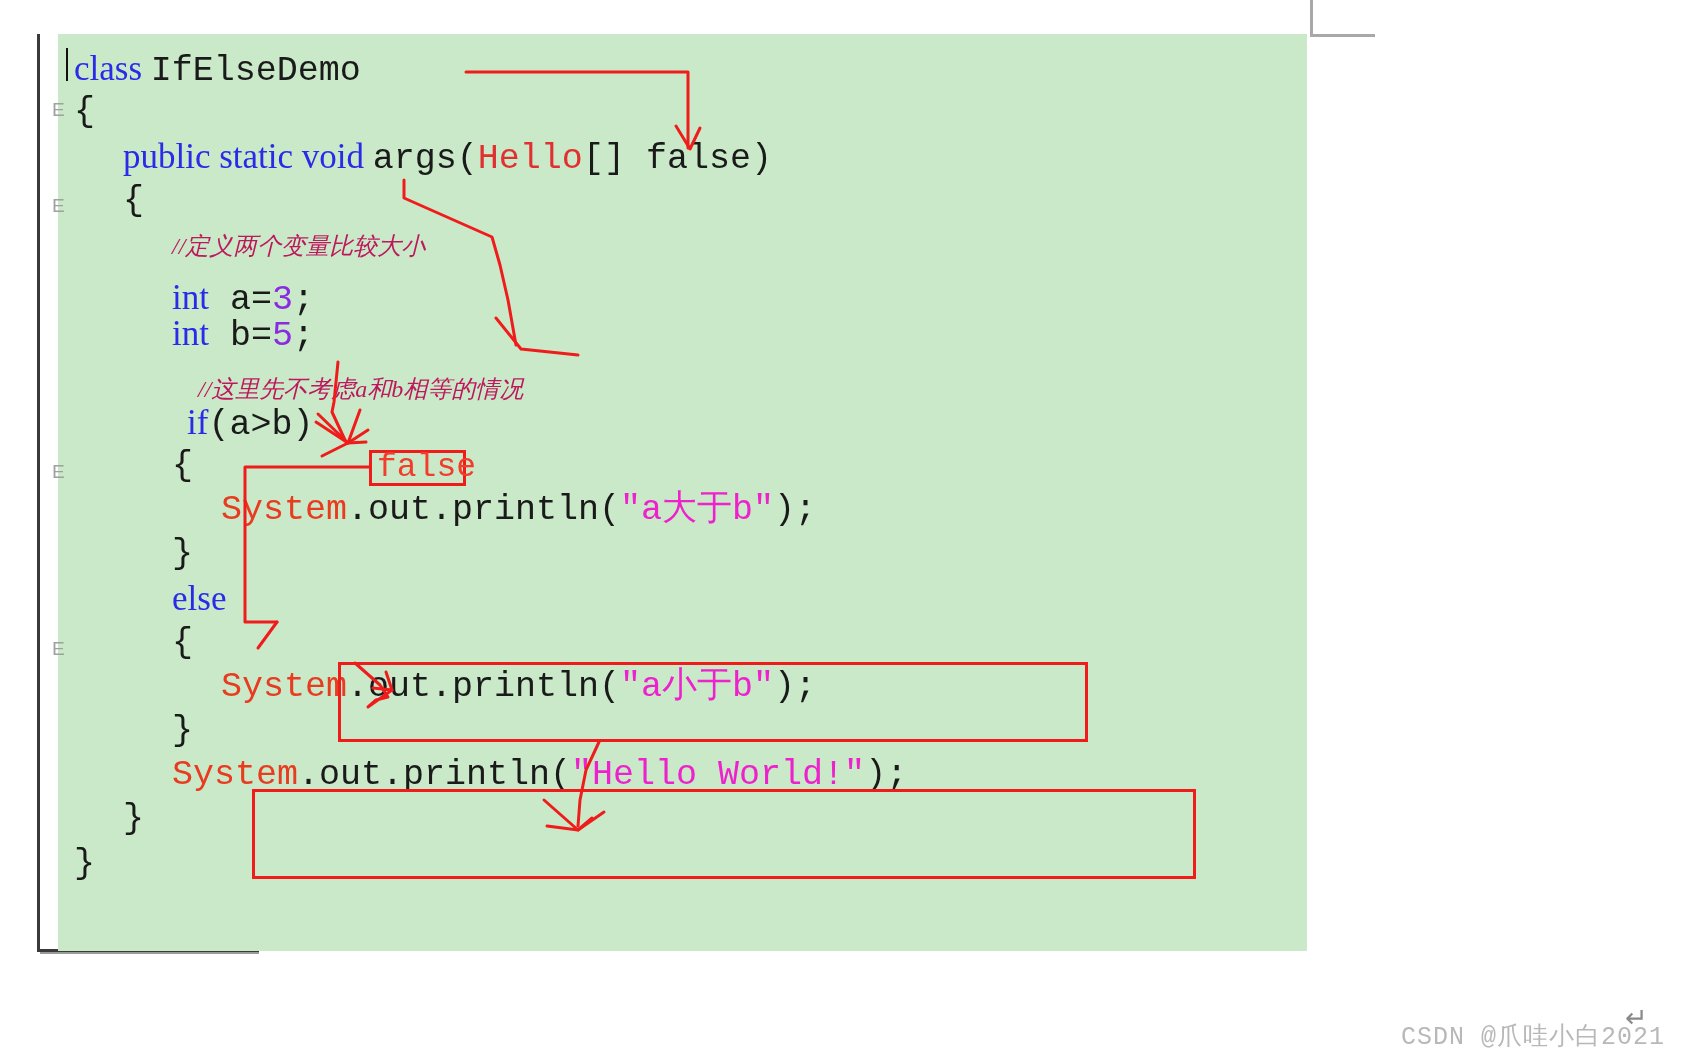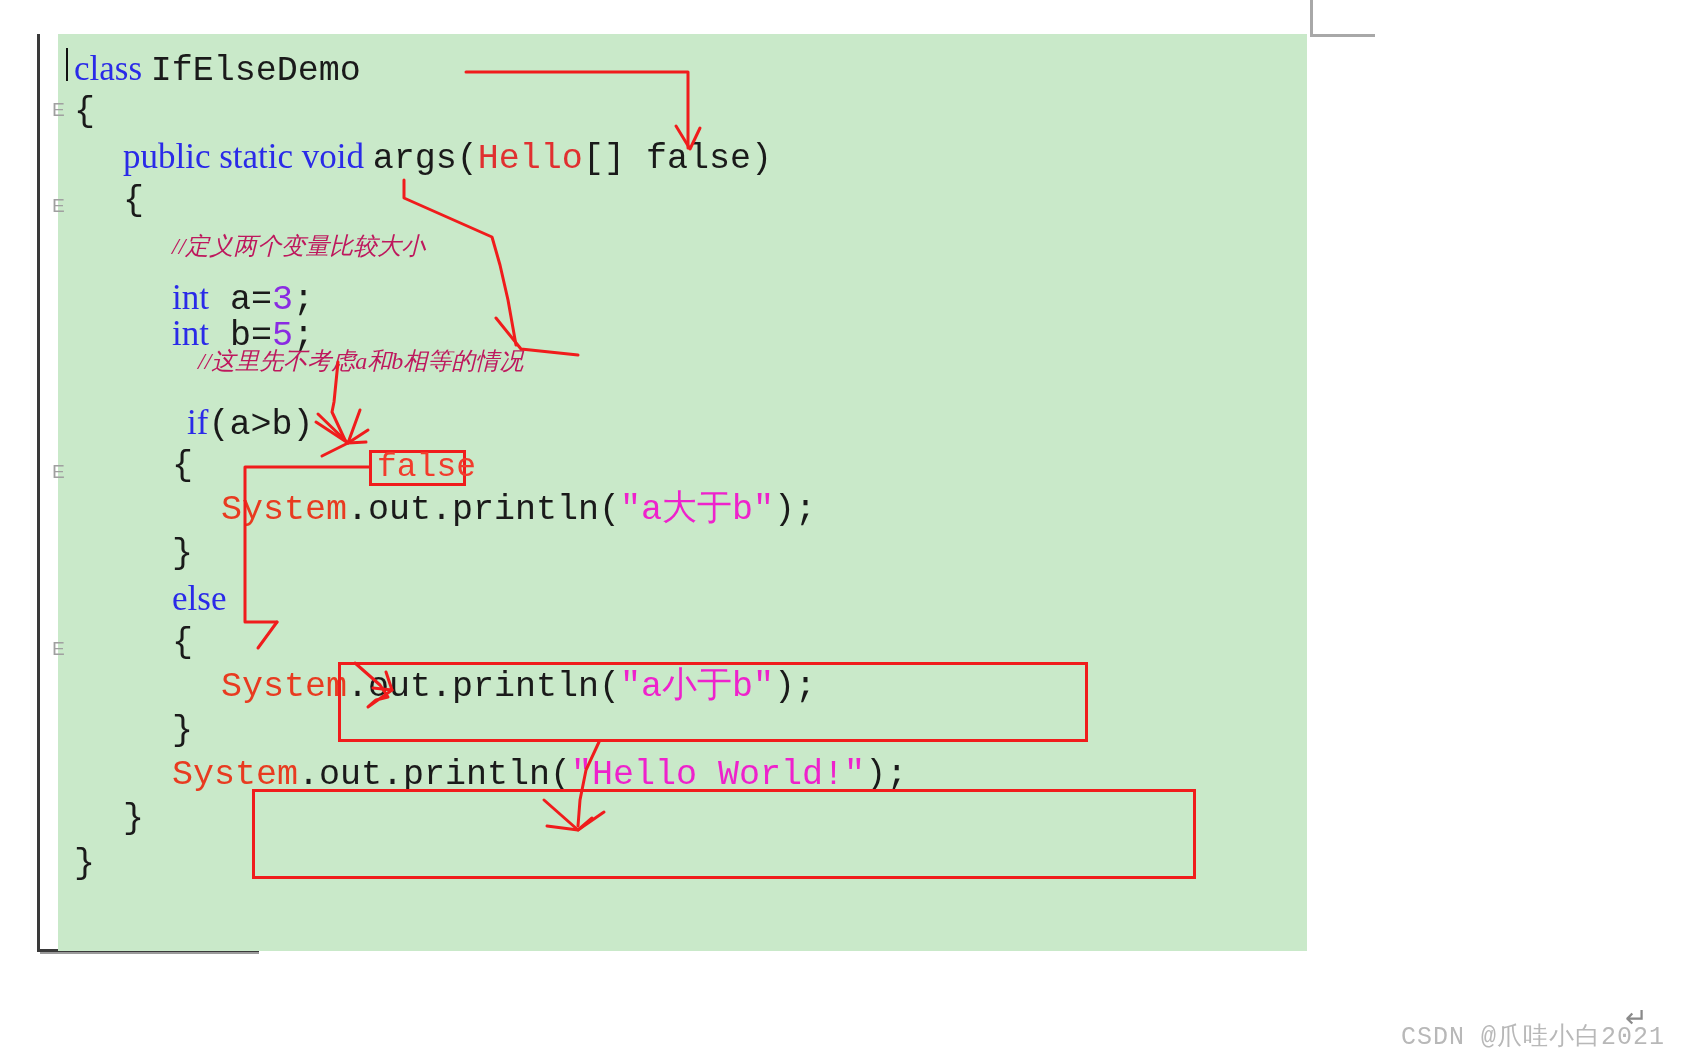--- a/index.html
+++ b/index.html
@@ -199,21 +199,21 @@
   </div>
 
 <div id="code-body">
     <div class="code-line" style="left: 74px; top: 51px;"><span class="kw">class </span><span class="plain">IfElseDemo</span></div>
     <div class="code-line" style="left: 74px; top: 95.2px;"><span class="plain">{</span></div>
     <div class="code-line" style="left: 123px; top: 139.4px;"><span class="kw">public static void </span><span class="plain">args(</span><span class="type">Hello</span><span class="plain">[] false)</span></div>
     <div class="code-line" style="left: 123px; top: 183.6px;"><span class="plain">{</span></div>
     <div class="code-line" style="left: 172px; top: 227.8px;"><span class="cmt">//定义两个变量比较大小</span></div>
     <div class="code-line" style="left: 172px; top: 272px; margin-top: 8px;"><span class="kw">int</span><span class="plain"> a=</span><span class="num">3</span><span class="plain">;</span></div>
     <div class="code-line" style="left: 172px; top: 316.2px;"><span class="kw">int</span><span class="plain"> b=</span><span class="num">5</span><span class="plain">;</span></div>
-    <div class="code-line" style="left: 172px; top: 343px; margin-left: 26px;"><span class="cmt">//这里先不考虑a和b相等的情况</span></div>
+    <div class="code-line" style="left: 172px; top: 371px; margin-left: 26px;"><span class="cmt">//这里先不考虑a和b相等的情况</span></div>
     <div class="code-line" style="left: 187px; top: 404.6px;"><span class="kw">if</span><span class="plain">(a&gt;b)</span></div>
     <div class="code-line" style="left: 172px; top: 448.8px;"><span class="plain">{</span></div>
     <div class="code-line" style="left: 221px; top: 493px;"><span class="sysname">System</span><span class="plain">.out.println(</span><span class="str">"a大于b"</span><span class="plain">);</span></div>
     <div class="code-line" style="left: 172px; top: 537.2px;"><span class="plain">}</span></div>
     <div class="code-line" style="left: 172px; top: 581.4px;"><span class="kw">else</span></div>
     <div class="code-line" style="left: 172px; top: 625.6px;"><span class="plain">{</span></div>
     <div class="code-line" style="left: 221px; top: 669.8px;"><span class="sysname">System</span><span class="plain">.out.println(</span><span class="str">"a小于b"</span><span class="plain">);</span></div>
     <div class="code-line" style="left: 172px; top: 714px;"><span class="plain">}</span></div>
     <div class="code-line" style="left: 172px; top: 758.2px;"><span class="sysname">System</span><span class="plain">.out.println(</span><span class="str">"Hello World!"</span><span class="plain">);</span></div>
     <div class="code-line" style="left: 123px; top: 802.4px;"><span class="plain">}</span></div>

